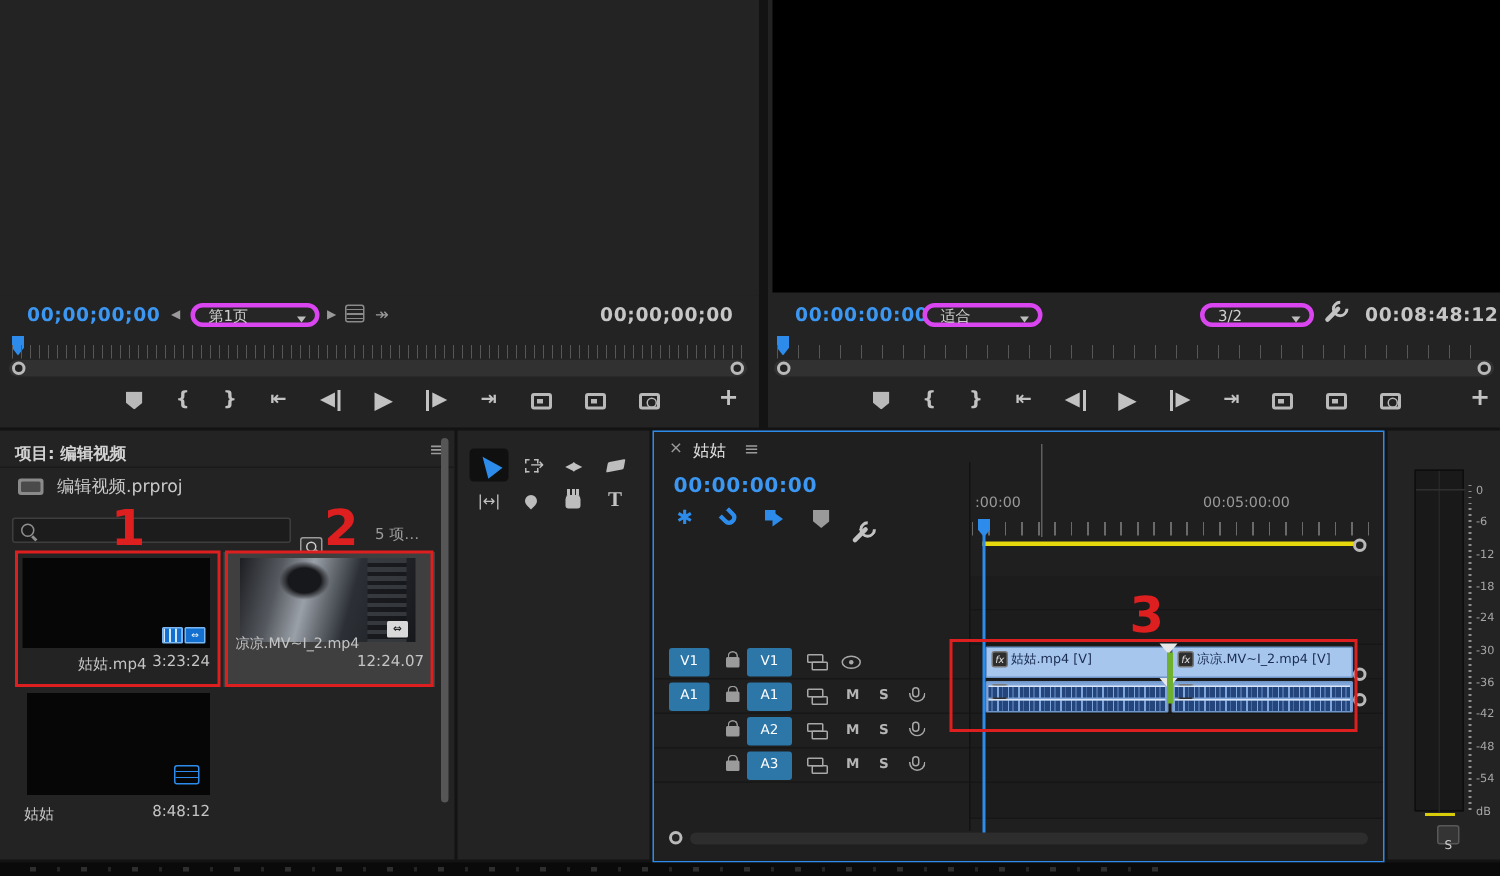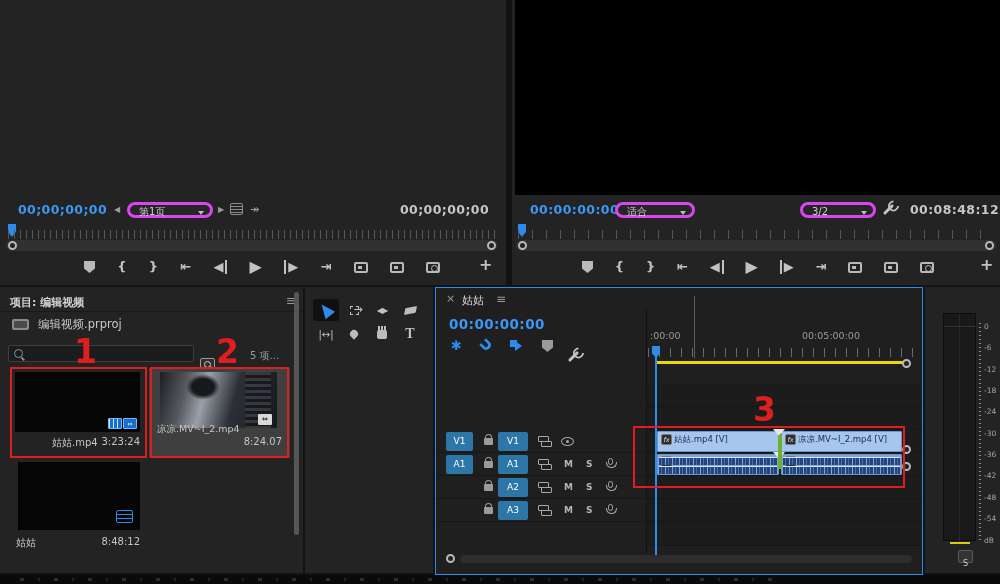--- a/index.html
+++ b/index.html
@@ -227,21 +227,21 @@
     <span class="itemdur" style="left:77px;top:66px;width:50px;">3:23:24</span>
   </div>
 
   <div class="abs" style="left:152px;top:83px;width:136px;height:82px;">
     <div class="thumb" style="left:8px;top:2px;width:117px;height:56px;background:linear-gradient(105deg,#1d1e22 0%,#55595f 22%,#9aa0a8 38%,#6a6f76 48%,#2c3036 62%,#17181c 100%);">
       <div class="abs" style="right:6px;top:0;width:26px;height:56px;background:repeating-linear-gradient(180deg,#3a3d42 0 3px,#15161a 3px 6px);opacity:.8;"></div>
       <div class="abs" style="left:26px;top:2px;width:34px;height:26px;background:radial-gradient(ellipse at center,#17181b 45%,transparent 70%);"></div>
       <span class="badge-white" style="left:98px;top:42px;">⇔</span>
     </div>
     <span class="itemname" style="left:5px;top:53px;font-size:9.5px;">凉凉.MV~I_2.mp4</span>
-    <span class="itemdur" style="left:86px;top:66px;width:44px;">8:24.07</span>
+    <span class="itemdur" style="left:86px;top:66px;width:44px;">12:24.07</span>
   </div>
 
   <div class="abs" style="left:13px;top:173px;width:130px;height:92px;">
     <div class="thumb" style="left:5px;top:2px;width:122px;height:68px;">
       <span class="badge-seq" style="left:98px;top:48px;"></span>
     </div>
     <span class="itemname" style="left:3px;top:76px;">姑姑</span>
     <span class="itemdur" style="left:77px;top:76px;width:50px;">8:48:12</span>
   </div>
 

